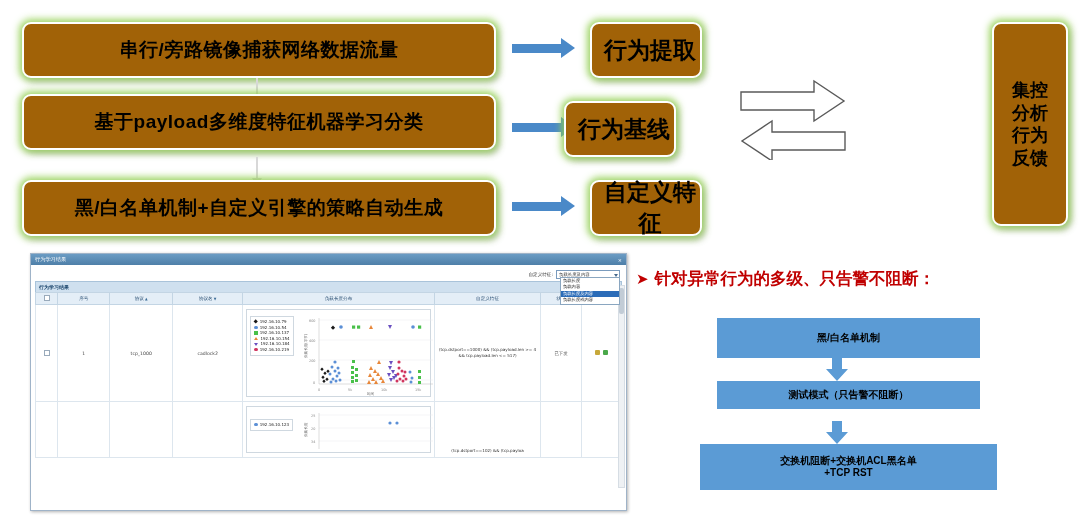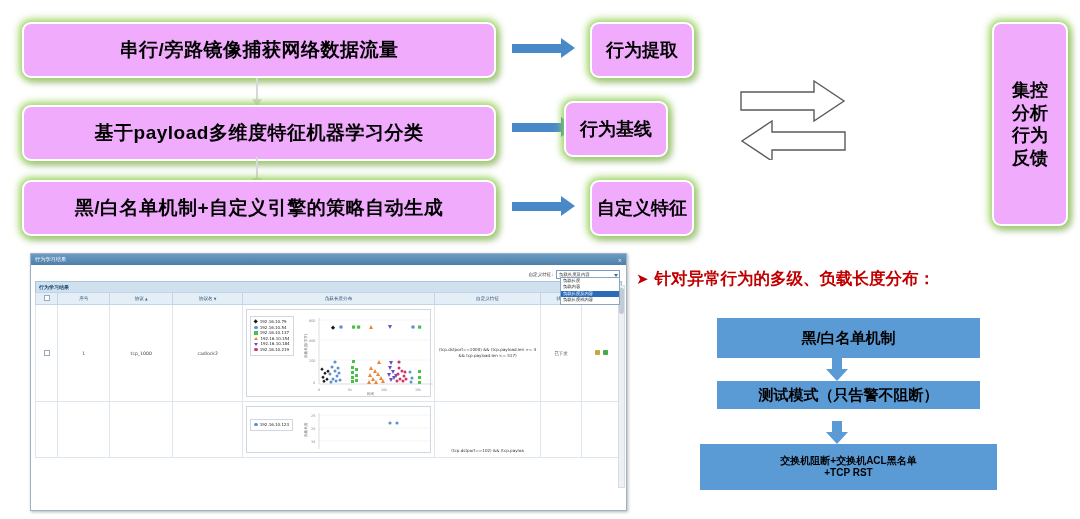--- a/index.html
+++ b/index.html
@@ -6,30 +6,30 @@
   body{
     width:1080px;height:519px;
     background:#ffffff;
     font-family:"Liberation Sans","DejaVu Sans",sans-serif;
     position:relative;overflow:hidden;
   }
   .abs{position:absolute;}
 
   
   .gbox{
-    background:#f0abfc;
+    background:#a16207;
     border:2px solid #ffffff;
     border-radius:9px;
     box-shadow:0 0 7px 3px rgba(146,208,80,.85), 3px 4px 6px rgba(90,90,90,.35);
     display:flex;align-items:center;justify-content:center;
     color:#000;font-weight:bold;
     text-align:center;
   }
   .gbox-main{font-size:19px;letter-spacing:.5px;}
-  .gbox-tag{font-size:18px;}
+  .gbox-tag{font-size:23px;padding-left:8px;}
   .gbox-side{
     flex-direction:column;font-size:18px;line-height:1.25;
   }
 
   
   .vconn{width:2px;background:#d8d8d8;}
   .vconn:after{
     content:"";position:absolute;left:-4px;bottom:-7px;
     border-left:5px solid transparent;border-right:5px solid transparent;
     border-top:8px solid #d8d8d8;
@@ -48,21 +48,21 @@
 
   
   .bullet-line{
     color:#c00000;font-weight:bold;font-size:16.5px;white-space:nowrap;
     display:flex;align-items:center;gap:6px;
   }
   .bullet-mark{color:#c00000;font-size:15px;}
   .bbox{
     background:#5b9bd5;color:#000;font-weight:bold;
     display:flex;align-items:center;justify-content:center;text-align:center;
-    font-size:15px;line-height:1.2;
+    font-size:10px;line-height:1.2;
   }
   .bbox.multi{font-size:10px;}
   .darrow{position:absolute;left:50%;transform:translateX(-50%);}
 
   
   .win{
     position:absolute;background:#f4f6f8;border:1px solid #9fb3c8;
     box-shadow:1px 1px 3px rgba(0,0,0,.3);
     font-family:"DejaVu Sans","Liberation Sans",sans-serif;
     overflow:hidden;
@@ -146,21 +146,21 @@
 <div class="gbox gbox-main abs" style="left:22px;top:22px;width:470px;height:52px;">
   <span>串行/旁路镜像捕获网络数据流量</span>
 </div>
 <div class="barrow abs" style="left:512px;top:44px;width:50px;"></div>
 <div class="gbox gbox-tag abs" style="left:590px;top:22px;width:100px;height:52px;">
   <span>行为提取</span>
 </div>
 
 <div class="vconn abs" style="left:256px;top:78px;height:22px;"></div>
 
-<div class="gbox gbox-main abs" style="left:22px;top:105px;width:470px;height:52px;justify-content:center;">
+<div class="gbox gbox-main abs" style="left:22px;top:94px;width:470px;height:52px;justify-content:center;">
   <span>基于payload多维度特征机器学习分类</span>
 </div>
 <div class="barrow abs" style="left:512px;top:123px;width:50px;"></div>
 <div class="gbox gbox-tag abs" style="left:564px;top:101px;width:100px;height:52px;">
   <span>行为基线</span>
 </div>
 
 <div class="vconn abs" style="left:256px;top:157px;height:22px;"></div>
 
 <div class="gbox gbox-main abs" style="left:22px;top:180px;width:470px;height:52px;">
@@ -178,21 +178,21 @@
 
 <div class="gbox gbox-side abs" style="left:955px;top:22px;width:72px;height:200px;margin-left:37px;">
   <span>集控</span>
   <span>分析</span>
   <span>行为</span>
   <span>反馈</span>
 </div>
 
 <div class="bullet-line abs" style="left:636px;top:268px;">
   <span class="bullet-mark">➤</span>
-  <span>针对异常行为的多级、负载长度分布：</span>
+  <span>针对异常行为的多级、只告警不阻断：</span>
 </div>
 
 <div class="bbox abs" style="left:717px;top:318px;width:263px;height:40px;">
   <span>黑/白名单机制</span>
 </div>
 <svg class="abs darrow" style="top:358px;left:848px;margin-left:-11px;" width="22" height="23" viewBox="0 0 22 23">
   <polygon fill="#5b9bd5" points="6,0 16,0 16,11 22,11 11,23 0,11 6,11"></polygon>
 </svg>
 <div class="bbox abs" style="left:717px;top:381px;width:263px;height:28px;">
   <span>测试模式（只告警不阻断）</span>

